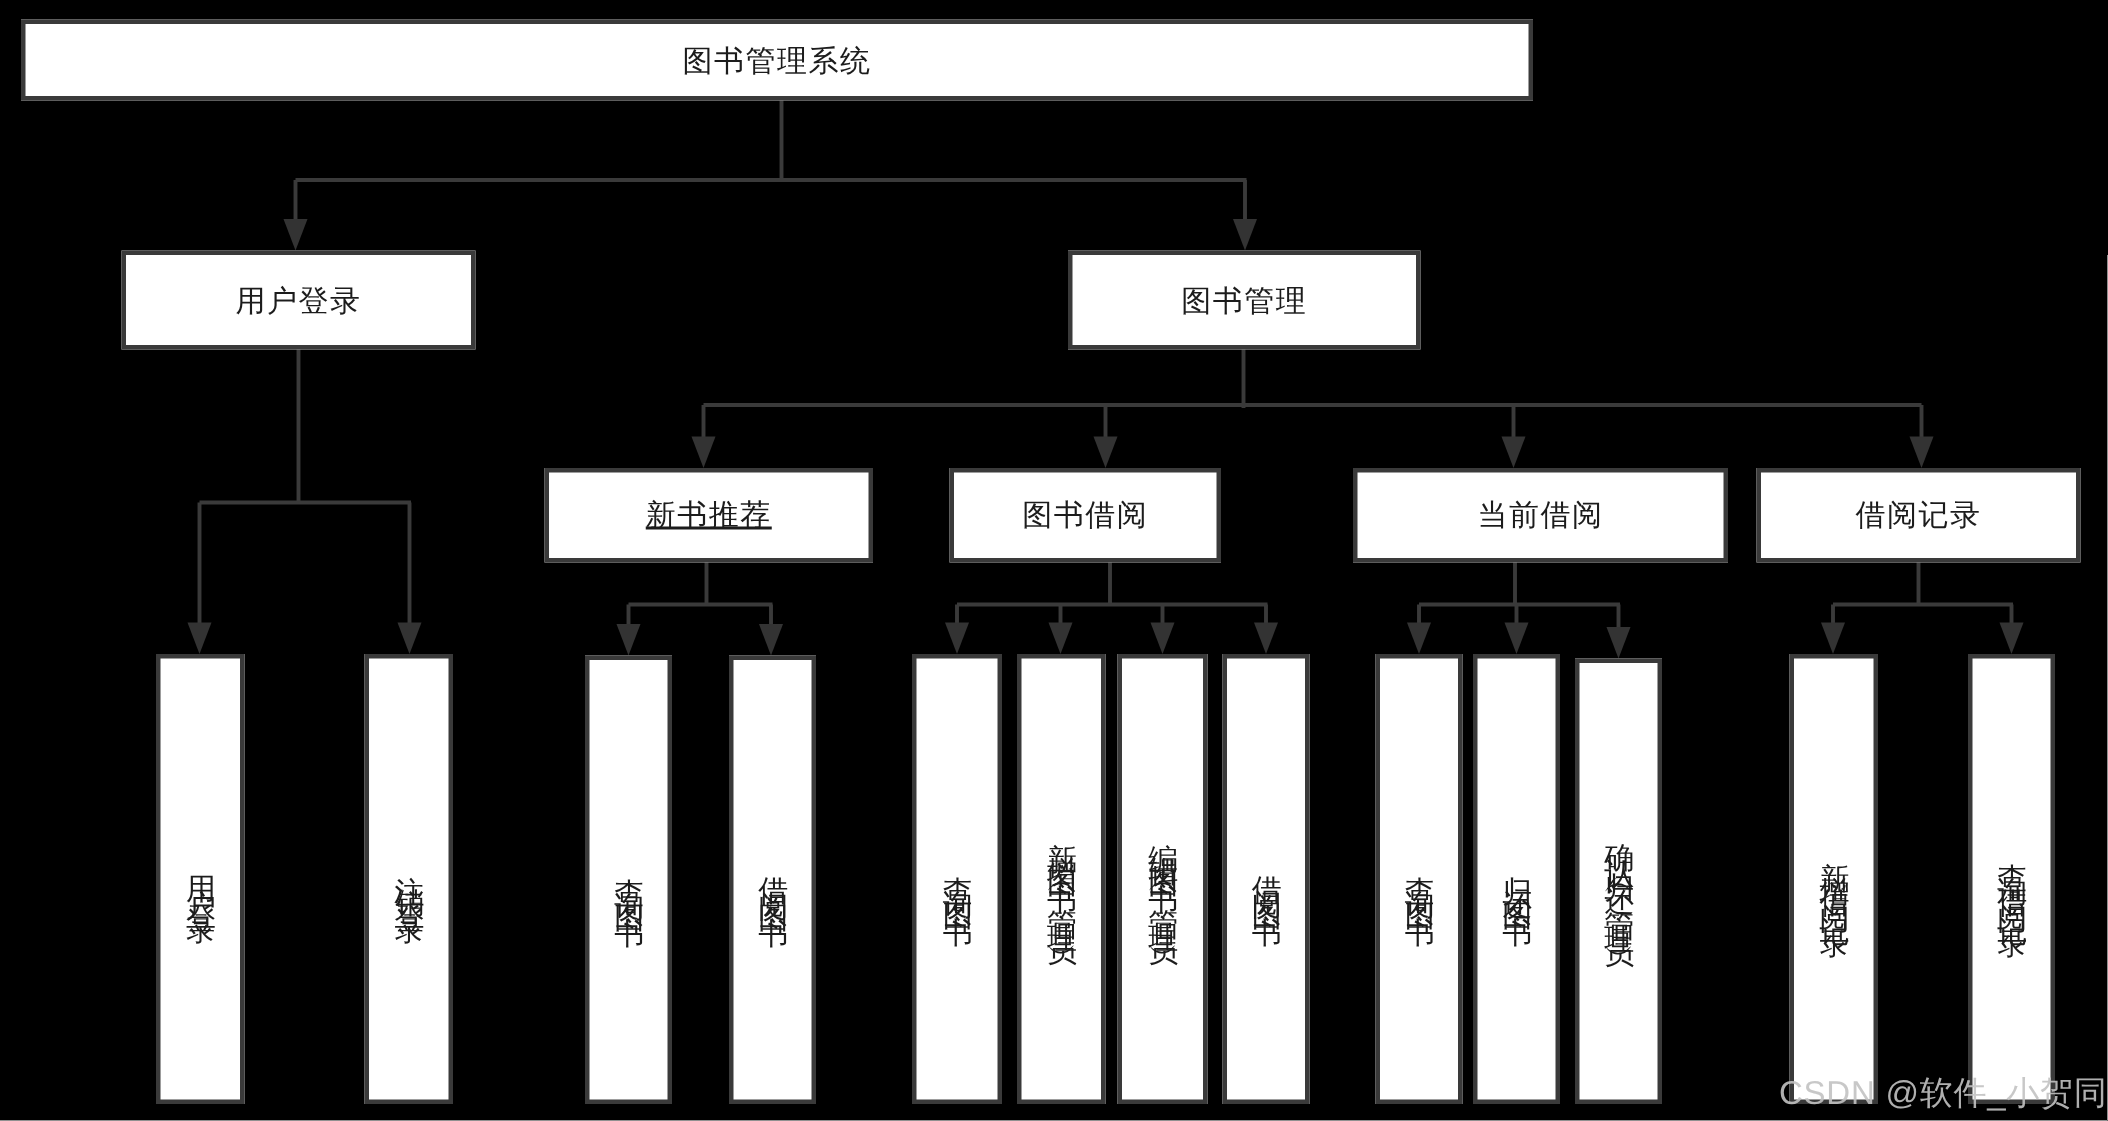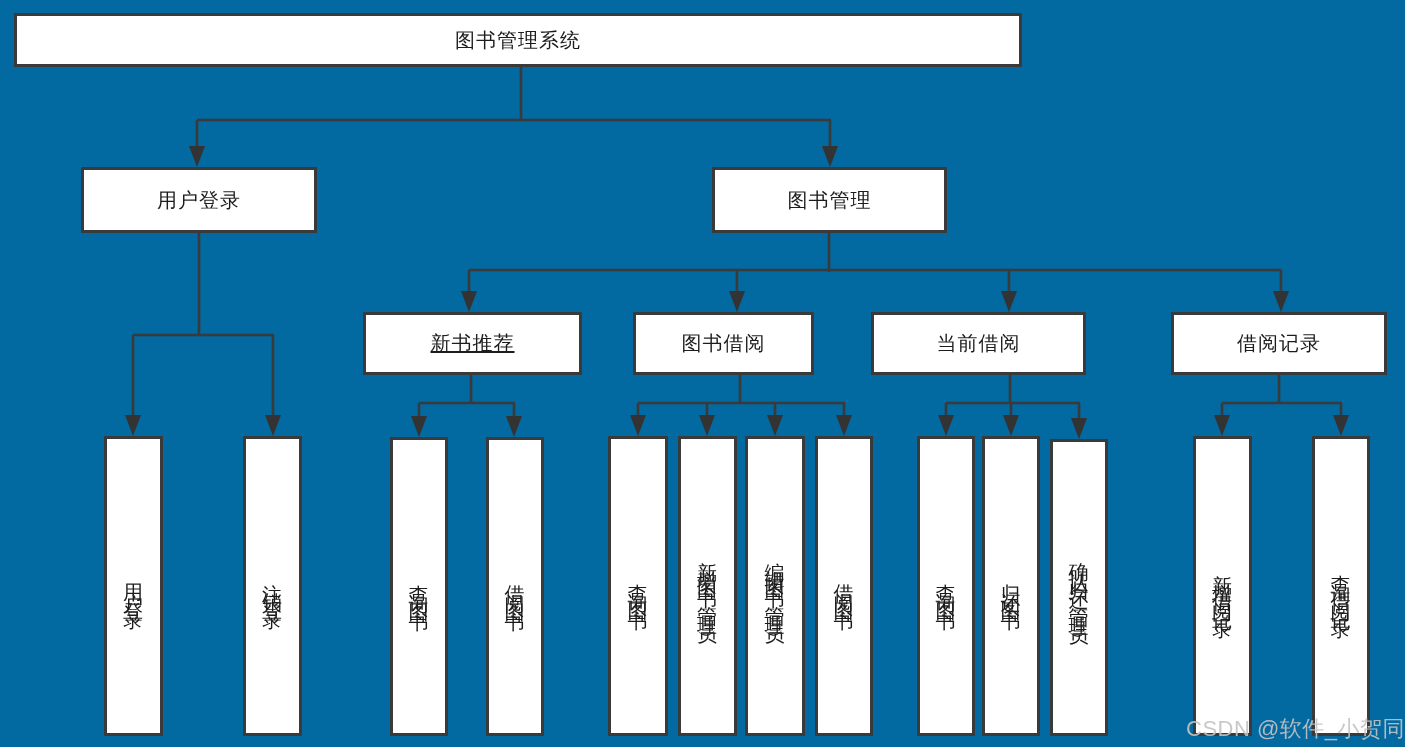--- a/index.html
+++ b/index.html
@@ -1,20 +1,20 @@
 <!DOCTYPE html>
 <html><head>
 <meta charset="utf-8">
 <style>
   html, body { margin: 0; padding: 0; background: #ffffff; }
   .canvas {
     position: relative;
     width: 1405px;
     height: 747px;
-    background: #0369a1;
+    background: #000000;
     font-family: "Liberation Sans", "DejaVu Sans", sans-serif;
     overflow: hidden;
   }
   svg.wires { position: absolute; left: 0; top: 0; width: 1405px; height: 747px; }
   .ln { stroke: #3a3a3a; stroke-width: 2.6; fill: none; }
   .ah { fill: #333333; stroke: none; }
   .node {
     position: absolute;
     box-sizing: border-box;
     border: 3px solid #3a3a3a;
@@ -102,21 +102,21 @@
   <div class="node h" style="left:712px; top:167px; width:235px; height:66px;justify-content:center;">
     <span>图书管理</span>
   </div>
 
   <div class="node h" style="left:363px; top:312px; width:219px; height:63px;text-decoration:underline;">
     <span>新书推荐</span>
   </div>
   <div class="node h" style="left:633px; top:312px; width:181px; height:63px;">
     <span>图书借阅</span>
   </div>
-  <div class="node h" style="left:871px; top:312px; width:215px; height:63px;">
+  <div class="node h" style="left:902px; top:312px; width:250px; height:63px;">
     <span>当前借阅</span>
   </div>
   <div class="node h" style="left:1171px; top:312px; width:216px; height:63px;">
     <span>借阅记录</span>
   </div>
 
   <div class="node v" style="left:104px; top:436px; width:59px; height:300px;">
     <span>用户登录</span>
   </div>
   <div class="node v" style="left:243px; top:436px; width:59px; height:300px;">

